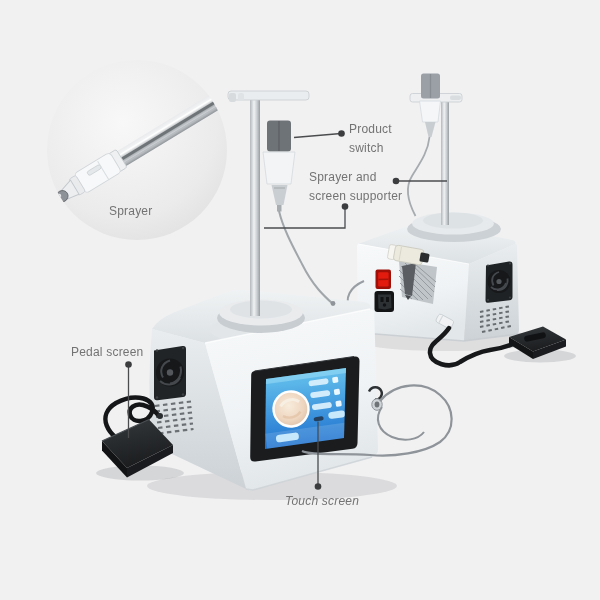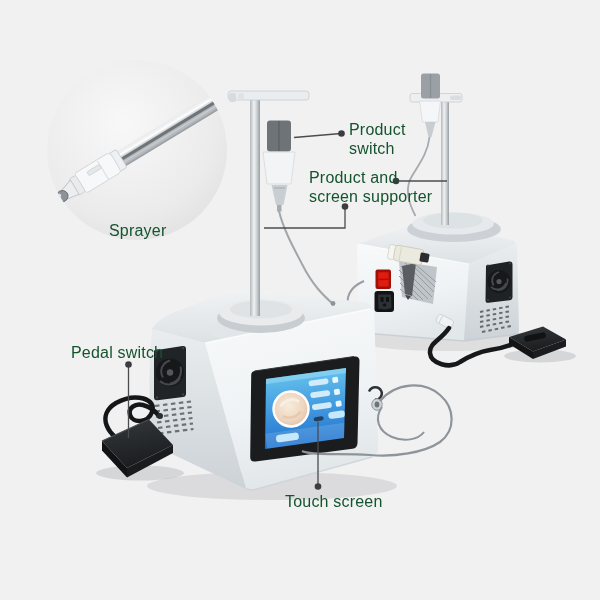--- a/index.html
+++ b/index.html
@@ -1,19 +1,19 @@
 <!DOCTYPE html>
 <html><head>
 <meta charset="utf-8">
 <style>
   html,body{margin:0;padding:0;}
   body{width:600px;height:600px;overflow:hidden;background:#f1f1f2;}
   .stage{position:relative;width:600px;height:600px;font-family:"Liberation Sans","DejaVu Sans",sans-serif;}
   .stage svg{position:absolute;left:0;top:0;}
-  .label{position:absolute;font-size:16px;line-height:19px;color:#14532d;letter-spacing:.2px;white-space:nowrap;}
+  .label{position:absolute;font-size:12px;line-height:19px;color:#737373;letter-spacing:.2px;white-space:nowrap;}
   .label span{display:block;}
 </style>
 </head>
 <body>
 <div class="stage">
 
 <svg width="600" height="600" viewBox="0 0 600 600">
   <defs>
     <radialGradient id="insetG" cx="42%" cy="35%" r="75%">
       <stop offset="0%" stop-color="#f8f8f9"></stop>
@@ -289,31 +289,31 @@
   </g>
   <g fill="#3b3d3f">
     <circle cx="341.5" cy="133.5" r="3.3"></circle>
     <circle cx="396" cy="181" r="3.3"></circle>
     <circle cx="345" cy="206.5" r="3.3"></circle>
     <circle cx="128.5" cy="364.5" r="3.3"></circle>
     <circle cx="318" cy="486.5" r="3.3"></circle>
   </g>
 </svg>
 
-<div class="label" style="left:109px;top:221px;">
+<div class="label" style="left:109px;top:202px;">
   <span>Sprayer</span>
 </div>
 <div class="label" style="left:349px;top:120px;">
   <span>Product</span>
   <span>switch</span>
 </div>
 <div class="label" style="left:309px;top:168px;">
-  <span>Product and</span>
+  <span>Sprayer and</span>
   <span>screen supporter</span>
 </div>
 <div class="label" style="left:71px;top:343px;">
-  <span>Pedal switch</span>
-</div>
-<div class="label" style="left:285px;top:492px;">
+  <span>Pedal screen</span>
+</div>
+<div class="label" style="left:285px;top:492px;font-style:italic;">
   <span>Touch screen</span>
 </div>
 
 </div>
 
 </body></html>

